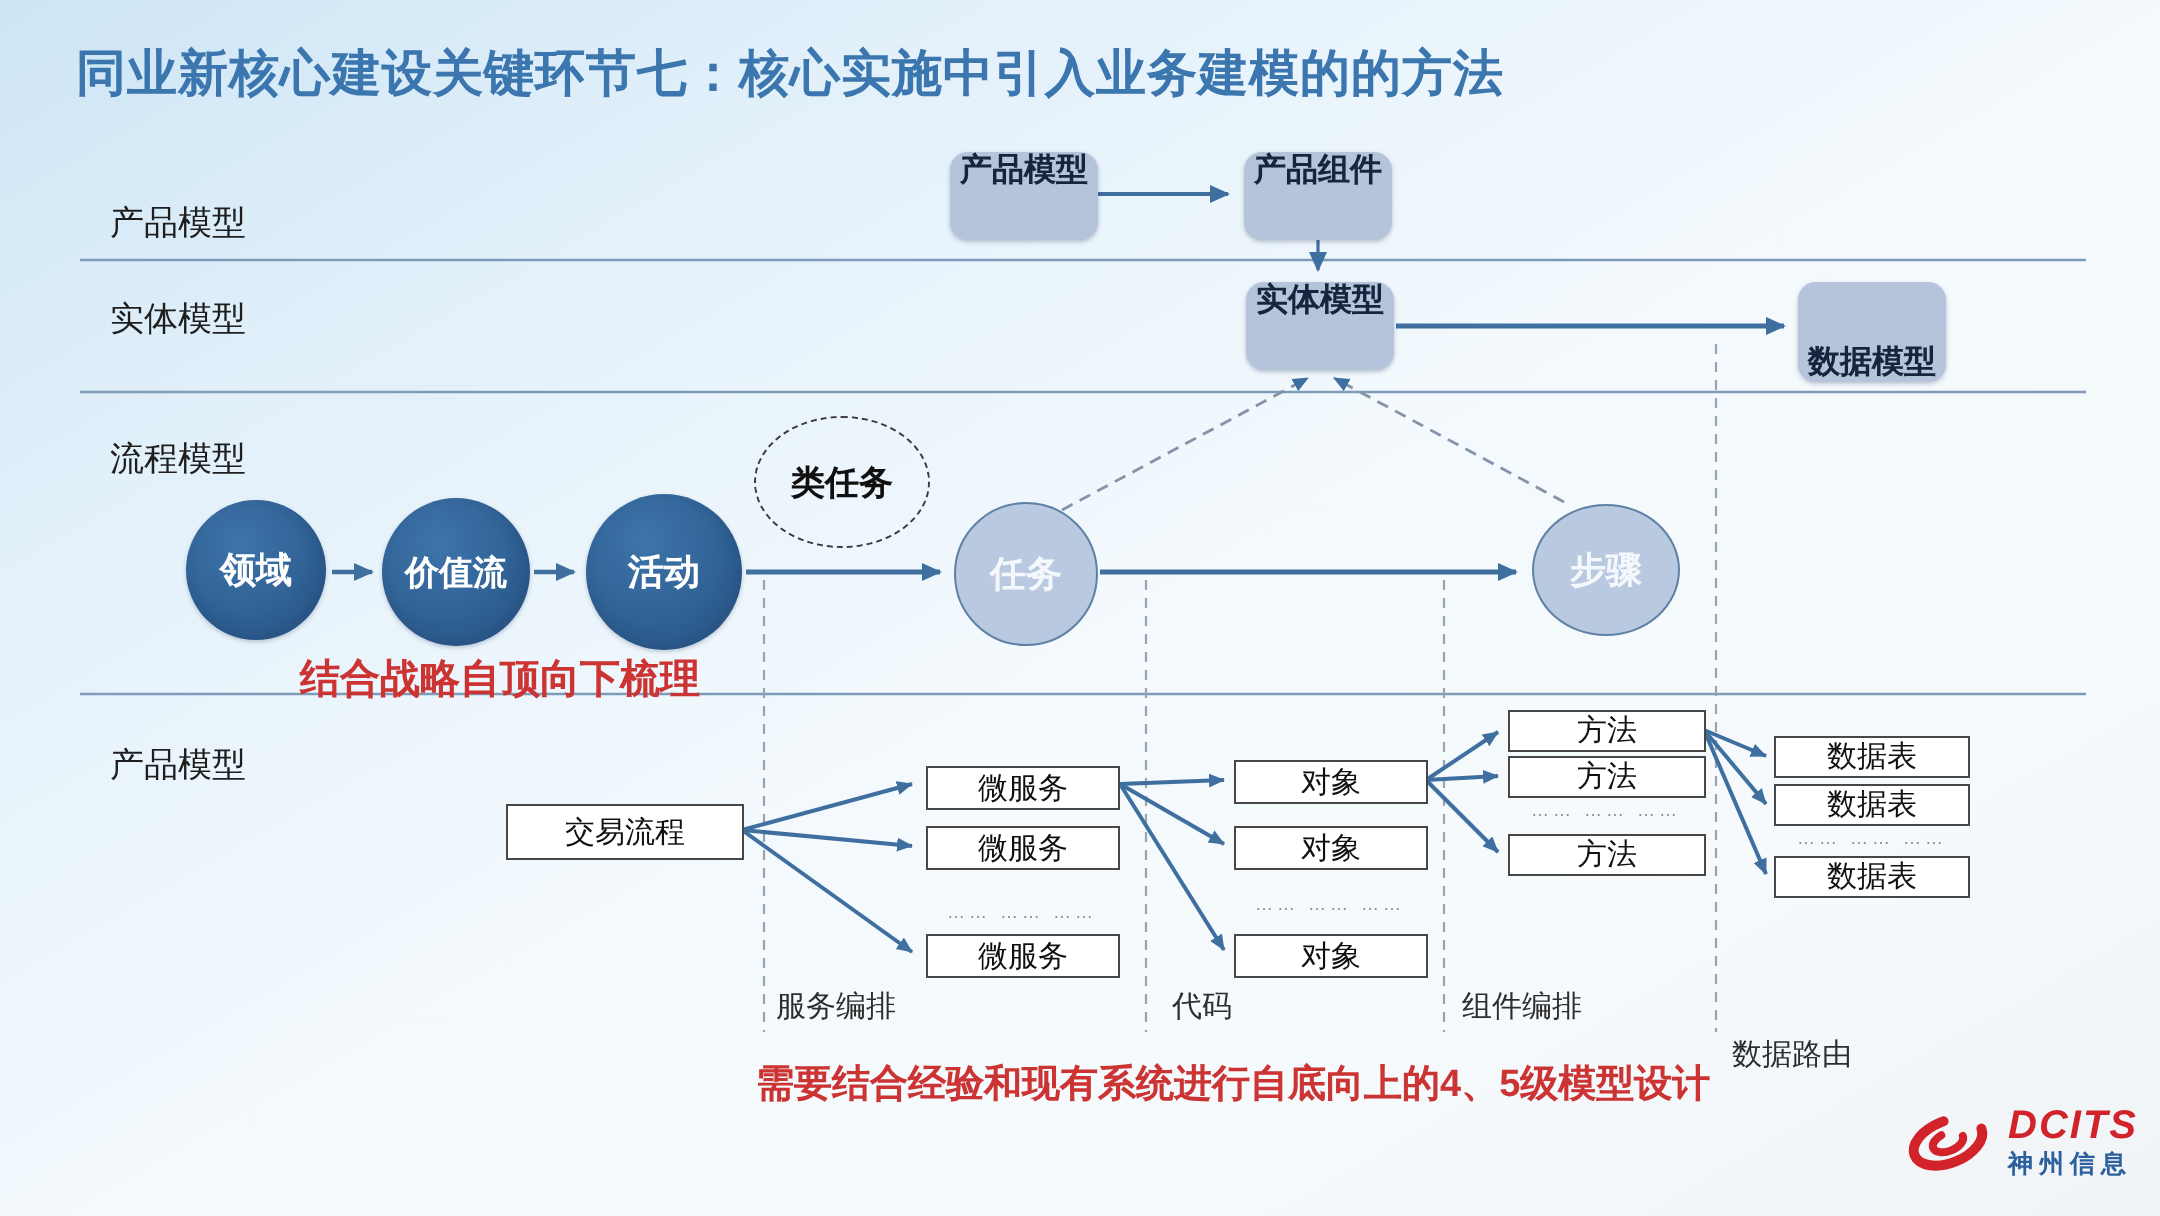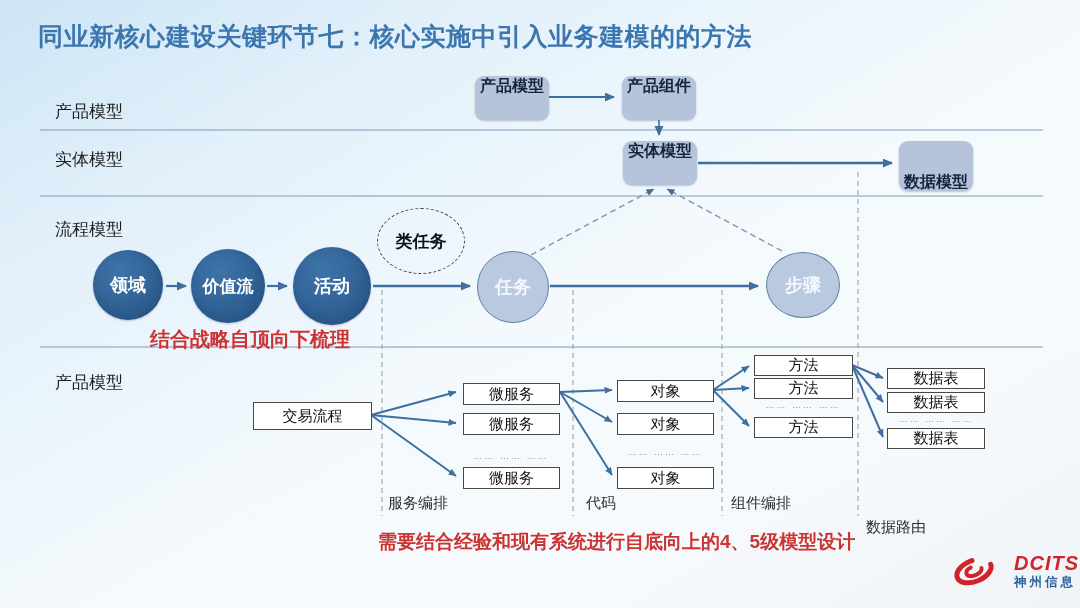--- a/index.html
+++ b/index.html
@@ -53,21 +53,21 @@
   .desc {
     font-family:"Liberation Serif", serif;
     font-size:16px; line-height:19.5px; color:#111111; width:124px;
   }
   .ellipsis-row {
     color:#8d8d8d; font-size:9px; letter-spacing:2px; text-align:center; white-space:nowrap;
   }
   .col-label {
     font-family:"Liberation Serif", serif; font-size:15px; color:#2d2d2d; white-space:nowrap;
   }
-  .logo-wrap { display:flex; align-items:center; gap:16px; }
+  .logo-wrap { display:flex; align-items:center; gap:6px; }
   .logo-text { display:flex; flex-direction:column; line-height:1.05; }
   .logo-brand {
     color:#d2232a; font-weight:bold; font-style:italic; font-size:20px; letter-spacing:1px;
   }
   .logo-sub {
     color:#2b5f9e; font-size:12.5px; letter-spacing:3px; font-weight:bold; margin-top:2px;
   }
 </style>
 </head>
 <body>

